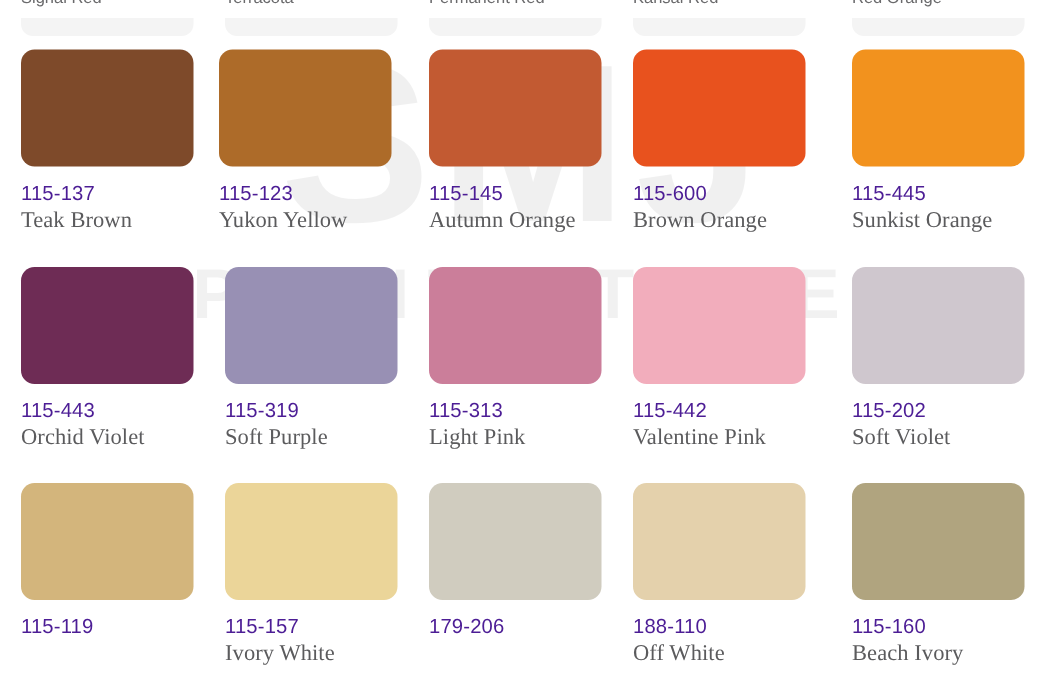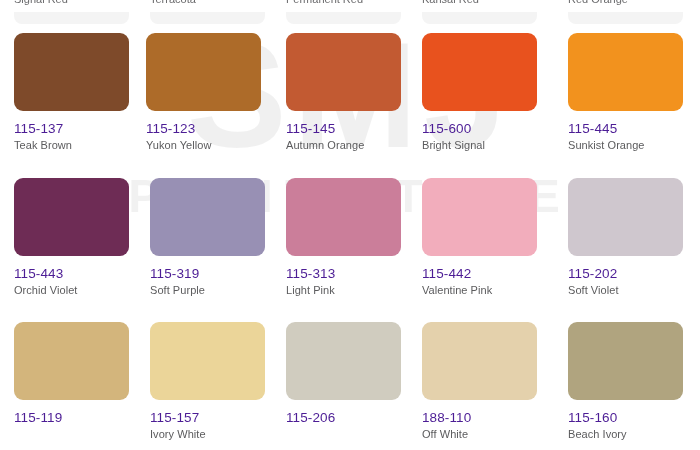--- a/index.html
+++ b/index.html
@@ -71,25 +71,25 @@
   }
 
   .code {
     font-size:13.5px;
     color:#4c1d95;
     letter-spacing:0.1px;
     margin-top:10px;
     font-family:"Liberation Sans", sans-serif;
   }
   .cname {
-    font-size:11px;
+    font-size:15px;
     color:#5b5b5d;
     margin-top:3px;
     letter-spacing:0.05px;
-    font-family:Liberation Sans, sans-serif;
+    font-family:Liberation Serif, serif;
   }
 
   
   .toprow {
     position:absolute;
     left:0; top:0;
     width:700px; height:12px;
     z-index:4;
     overflow:hidden;
   }
@@ -157,21 +157,21 @@
           <div class="cname">Yukon Yellow</div>
         </div>
         <div class="cell" style="left: 286px;">
           <div class="swatch" title="115-145 Autumn Orange" style="background: rgb(194, 90, 50);"></div>
           <div class="code">115-145</div>
           <div class="cname">Autumn Orange</div>
         </div>
         <div class="cell" style="left: 422px;">
           <div class="swatch" title="115-600 Bright Orange" style="background: rgb(232, 82, 30);"></div>
           <div class="code">115-600</div>
-          <div class="cname">Bright Signal</div>
+          <div class="cname">Brown Orange</div>
         </div>
         <div class="cell" style="left: 568px;">
           <div class="swatch" title="115-445 Sunkist Orange" style="background: rgb(242, 146, 30);"></div>
           <div class="code">115-445</div>
           <div class="cname">Sunkist Orange</div>
         </div>
       </div>
       <div class="row" style="top: 178px;">
         <div class="cell" style="left: 14px;">
           <div class="swatch" title="115-443 Orchid Violet" style="background: rgb(110, 44, 85);"></div>
@@ -204,21 +204,21 @@
           <div class="swatch" title="115-119 Cream" style="background: rgb(211, 181, 124);"></div>
           <div class="code">115-119</div>
         </div>
         <div class="cell" style="left: 150px;">
           <div class="swatch" title="115-157 Ivory White" style="background: rgb(235, 213, 153);"></div>
           <div class="code">115-157</div>
           <div class="cname">Ivory White</div>
         </div>
         <div class="cell" style="left: 286px;">
           <div class="swatch" title="115-206 Ryan Grey" style="background: rgb(208, 204, 191);"></div>
-          <div class="code">115-206</div>
+          <div class="code">179-206</div>
         </div>
         <div class="cell" style="left: 422px;">
           <div class="swatch" title="115-110 Off White" style="background: rgb(228, 209, 172);"></div>
           <div class="code">188-110</div>
           <div class="cname">Off White</div>
         </div>
         <div class="cell" style="left: 568px;">
           <div class="swatch" title="115-160 Beach Ivory" style="background: rgb(176, 164, 127);"></div>
           <div class="code">115-160</div>
           <div class="cname">Beach Ivory</div>

